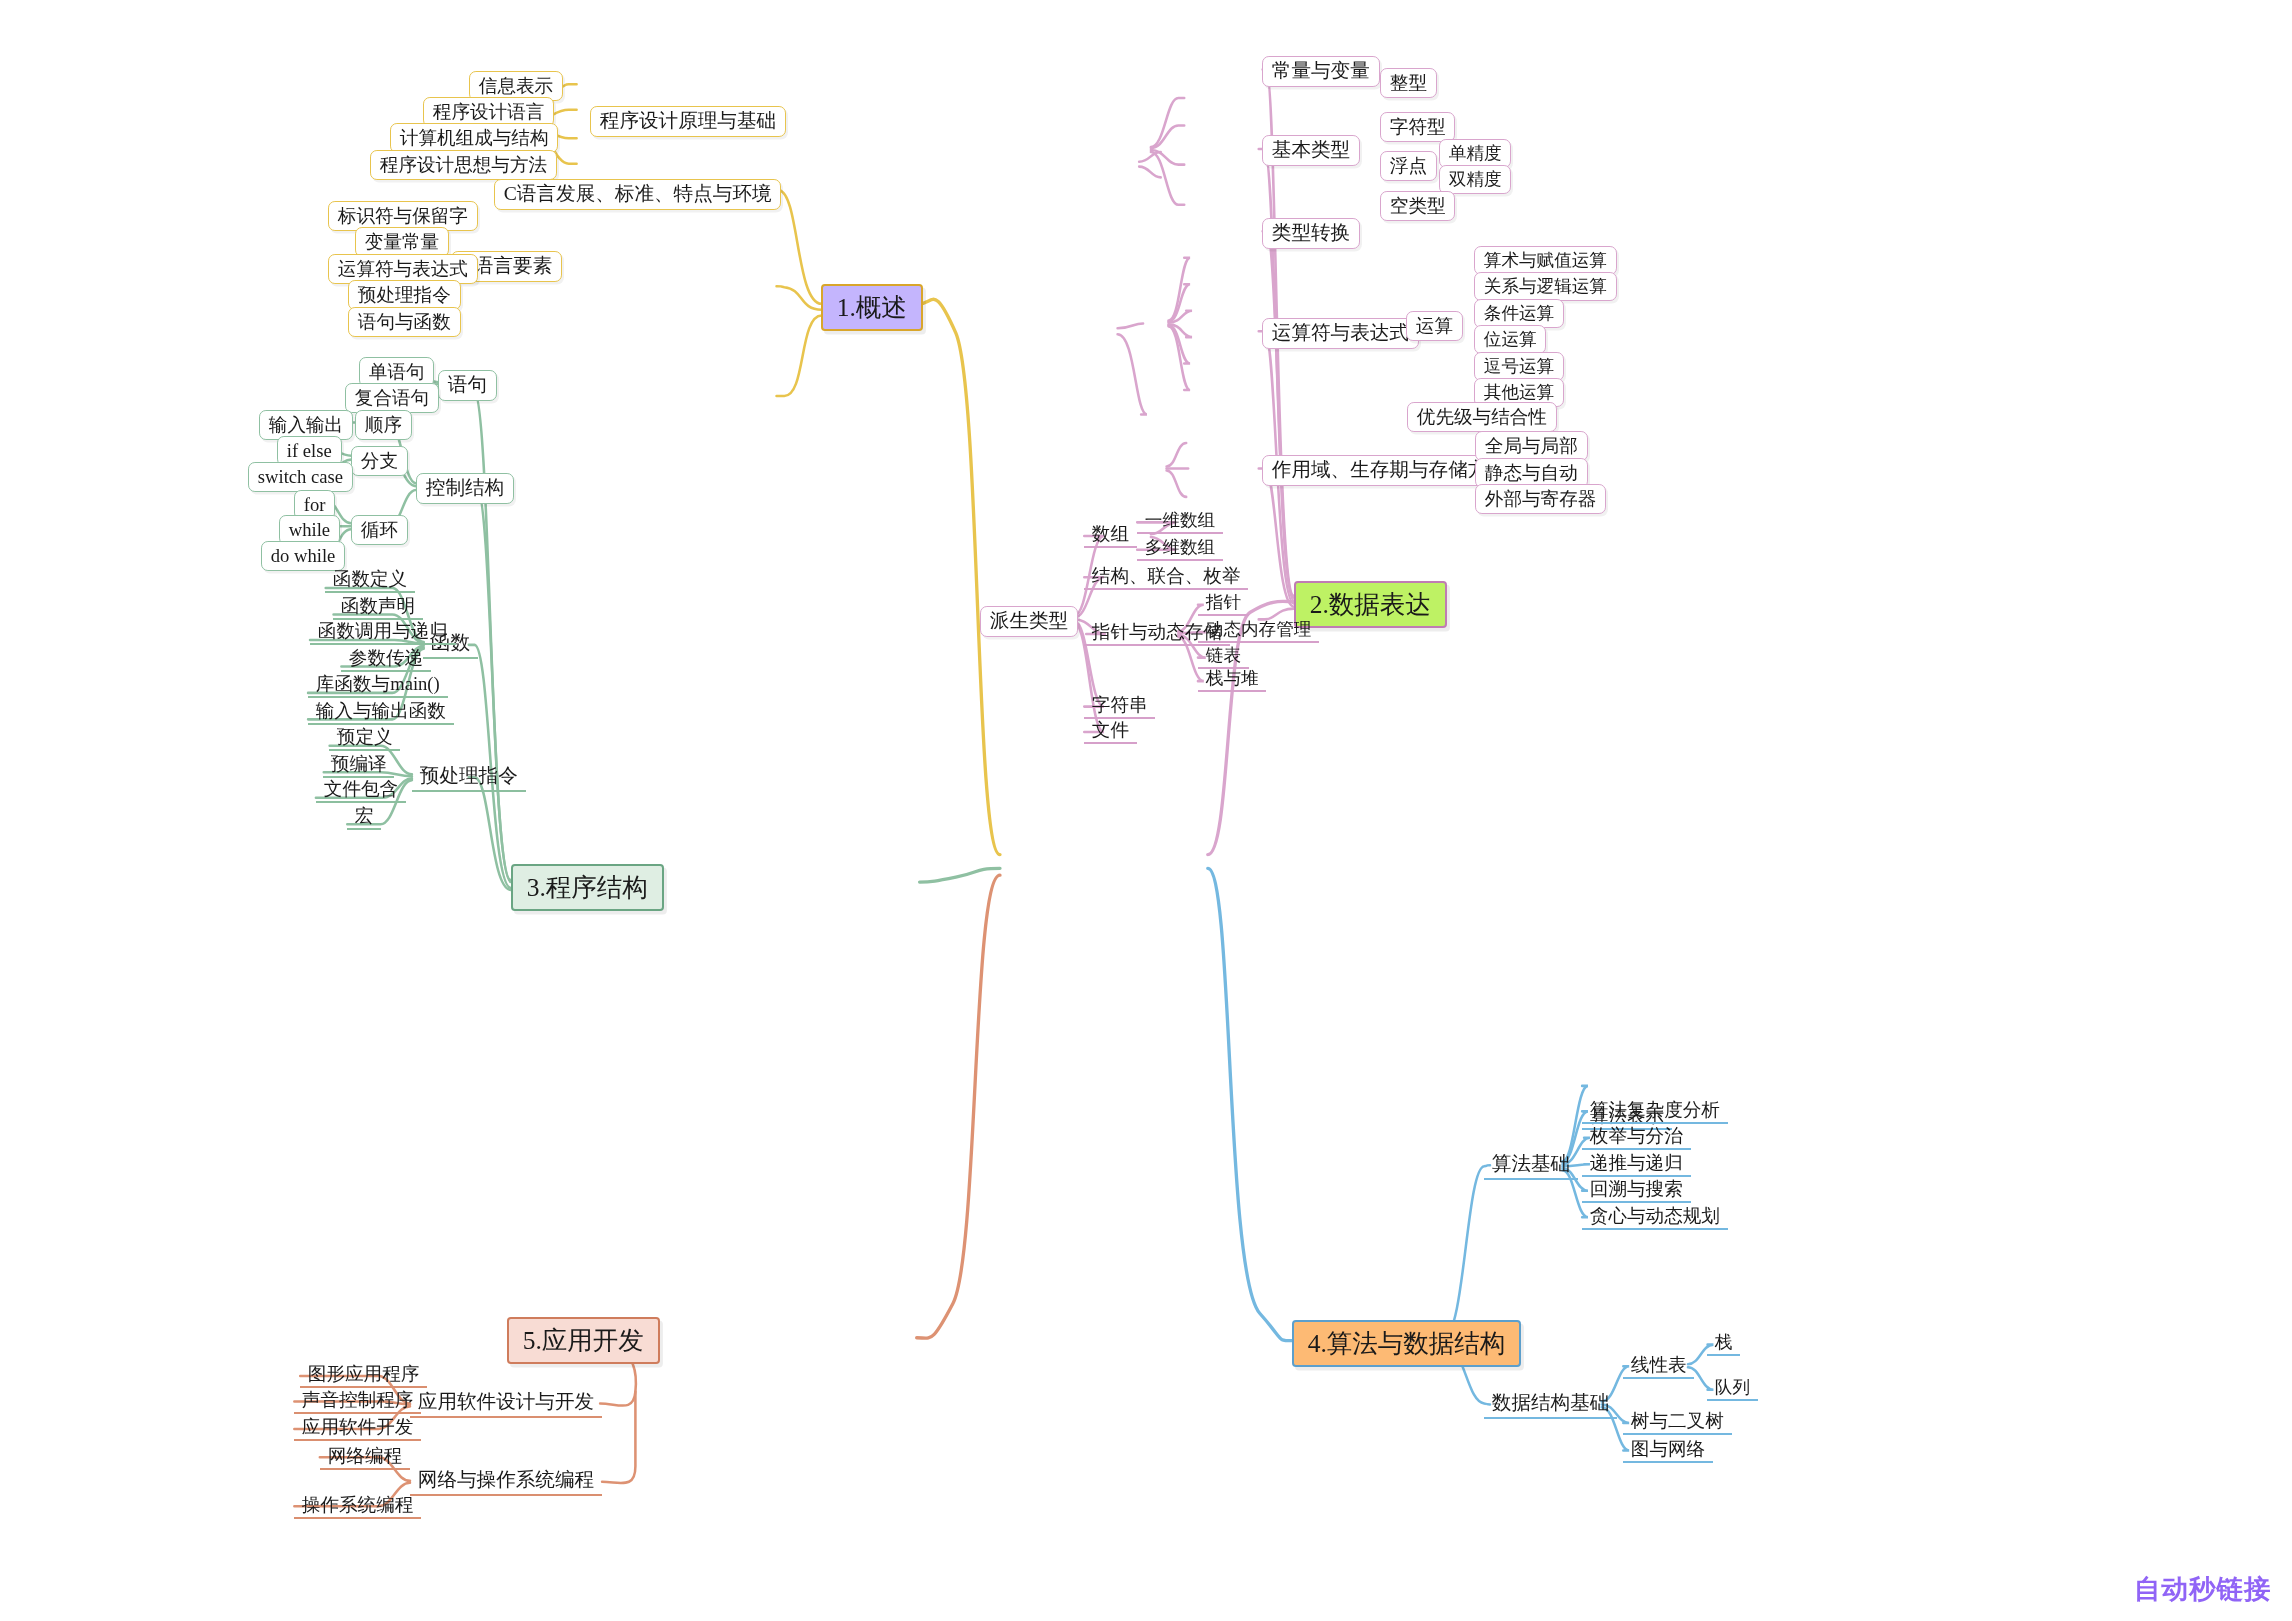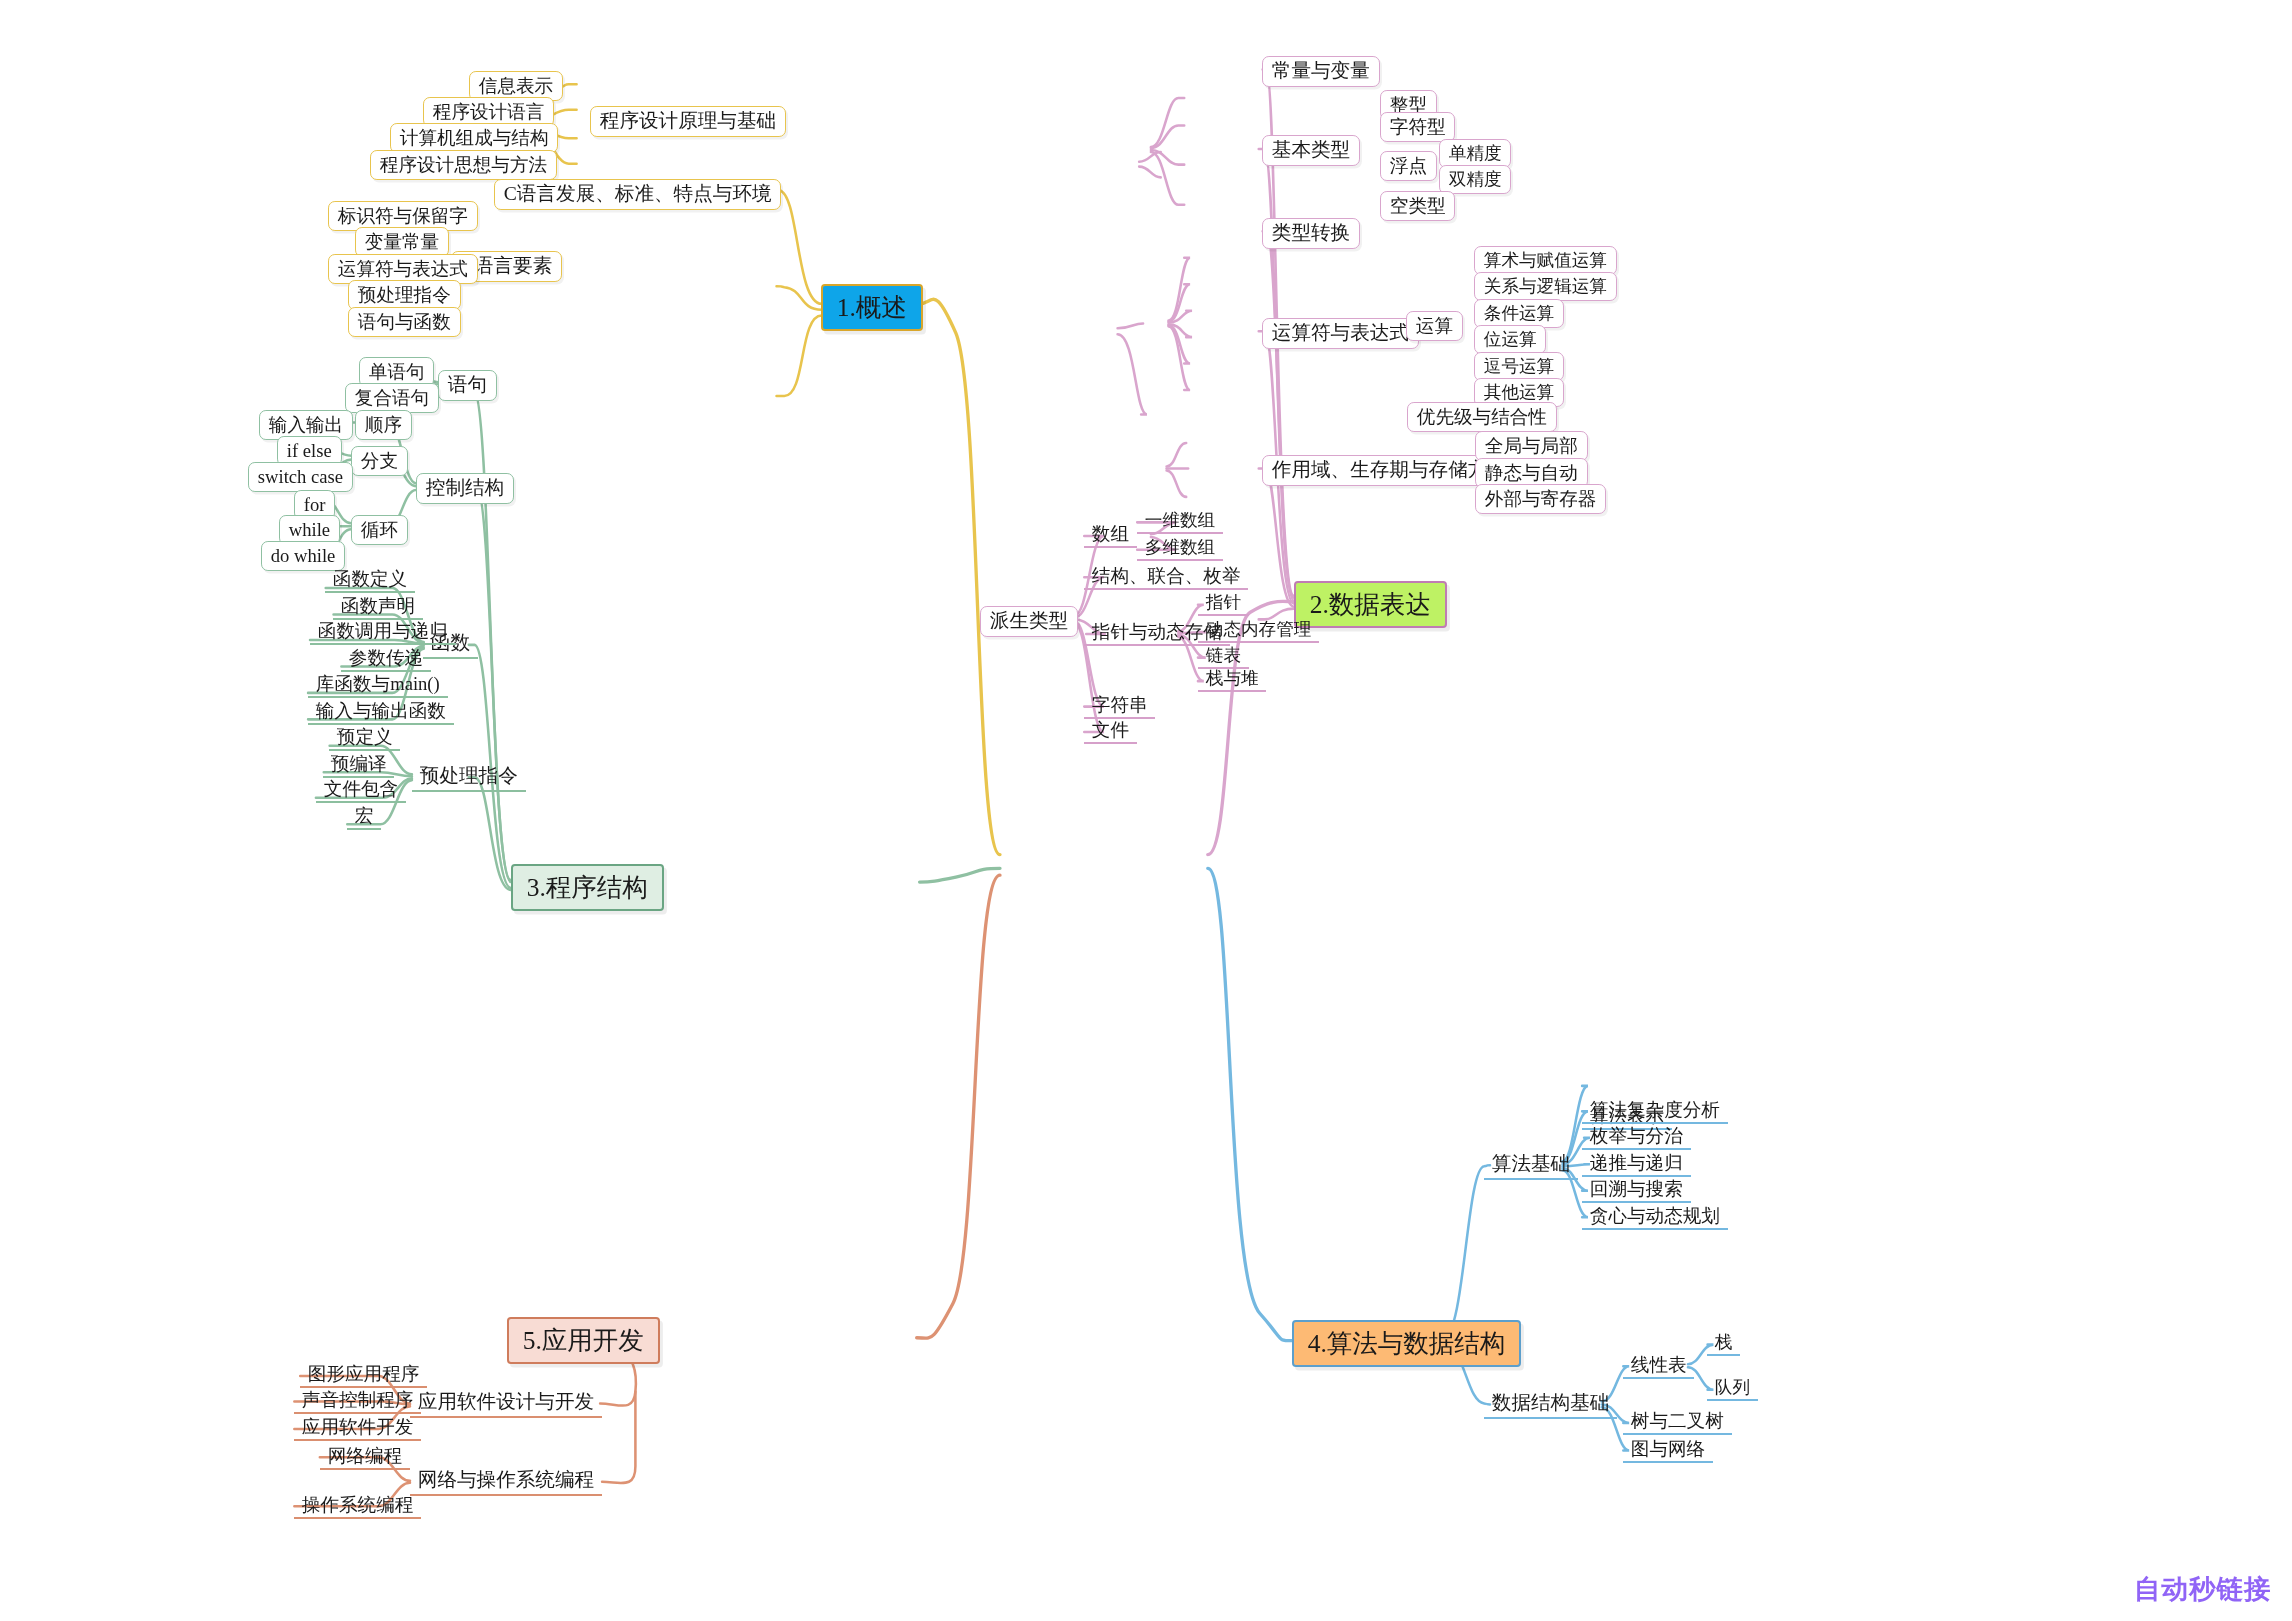--- a/index.html
+++ b/index.html
@@ -63,21 +63,21 @@
     border-radius: 3.9px;
     padding: 6.9px 13.7px;
     font-size: 25.5px;
     box-shadow: 2.9px 3.4px 0 rgba(0,0,0,0.07);
     border-width: 2px;
     border-style: solid;
   }
 
   
   .c-over.boxed, .c-over.underlined { border-color: #e8c44d; }
-  .c-over.l1 { border-color: #d9a62b; background: #0ea5e9; }
+  .c-over.l1 { border-color: #d9a62b; background: #c4b5fd; }
 
   .c-data.boxed, .c-data.underlined { border-color: #d9a5cd; }
   .c-data.underlined { border-bottom-color: #d6a0ca; }
   .c-data.l1 { border-color: #c07cb4; background: #bef264; }
 
   .c-struct.boxed, .c-struct.underlined { border-color: #8fc0a2; }
   .c-struct.underlined { border-bottom-color: #8cbf9f; }
   .c-struct.l1 { border-color: #6aa583; background: #dfeee3; }
 
   .c-algo.boxed, .c-algo.underlined { border-color: #74b8e0; }
@@ -300,21 +300,21 @@
     <span>2.数据表达</span>
   </div>
 
   <div class="node boxed c-data fs-l2" style="left:1262px; top:56px;">
     <span>常量与变量</span>
   </div>
 
   <div class="node boxed c-data fs-l2" style="left:1262px; top:135px;">
     <span>基本类型</span>
   </div>
-  <div class="node boxed c-data fs-l3" style="left:1380px; top:90px;">
+  <div class="node boxed c-data fs-l3" style="left:1380px; top:68px;">
     <span>整型</span>
   </div>
   <div class="node boxed c-data fs-l3" style="left:1380px; top:112px;">
     <span>字符型</span>
   </div>
   <div class="node boxed c-data fs-l3" style="left:1380px; top:151px;">
     <span>浮点</span>
   </div>
   <div class="node boxed c-data fs-l4" style="left:1439px; top:139px;">
     <span>单精度</span>

